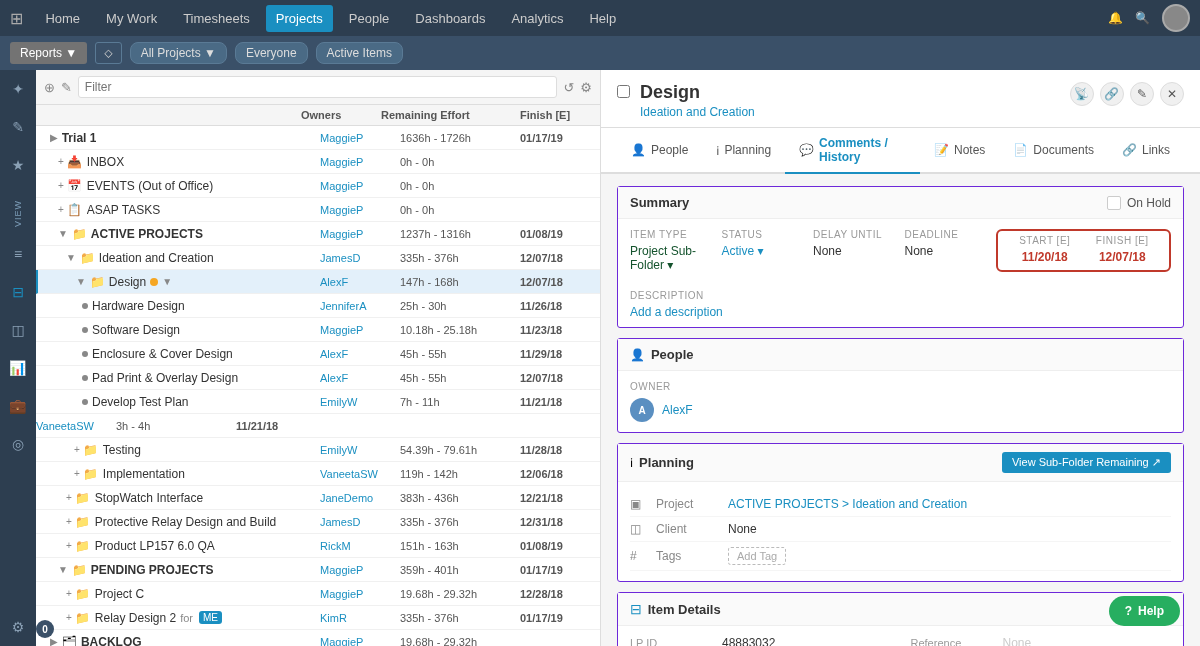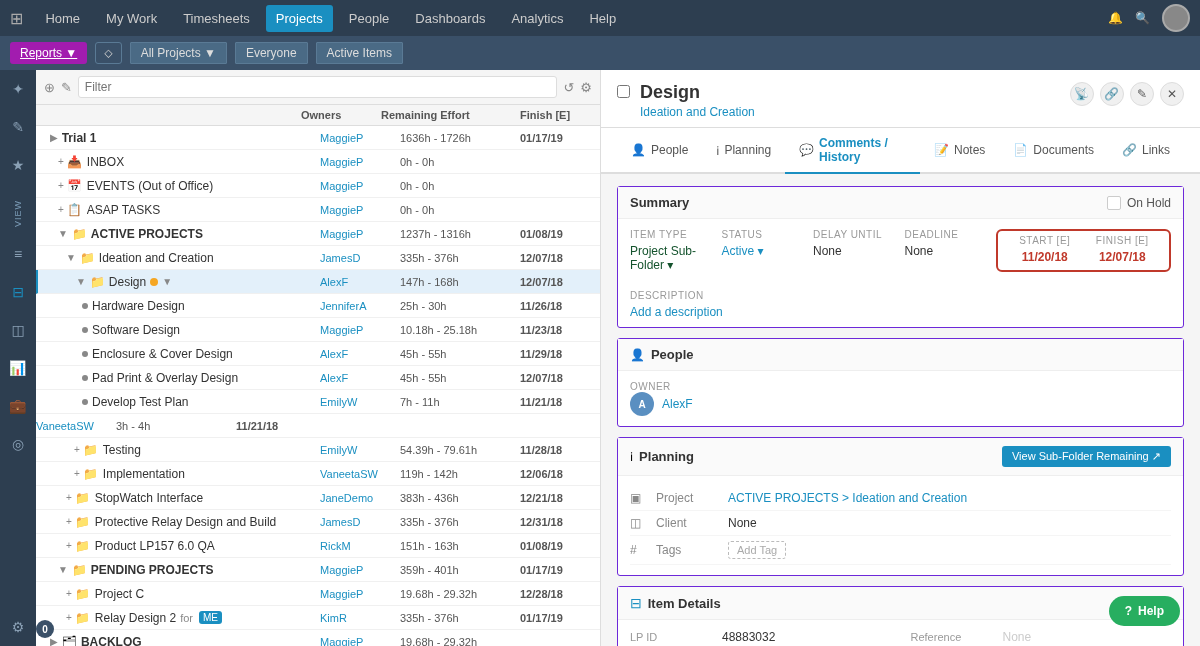--- a/index.html
+++ b/index.html
@@ -38,46 +38,45 @@
     
     .sub-nav {
       background: #3a5068;
       height: 34px;
       display: flex;
       align-items: center;
       padding: 0 10px;
       gap: 8px;
     }
     .btn-reports {
-      background: #a21caf;
+      background: #737373;
       color: white;
       border: none;
       border-radius: 3px;
       padding: 4px 10px;
       cursor: pointer;
       font-size: 12px;
       display: flex;
       align-items: center;
       gap: 4px;
-      text-decoration: underline;
     }
     .btn-filter {
       background: transparent;
       border: 1px solid #5a7a95;
       color: #ccc;
       border-radius: 3px;
       padding: 3px 8px;
       cursor: pointer;
       font-size: 12px;
     }
     .btn-everyone, .btn-active-items {
       background: #4a6a85;
       color: #ddd;
       border: 1px solid #5a7a95;
-      border-radius: 1px;
+      border-radius: 8px;
       padding: 3px 10px;
       cursor: pointer;
       font-size: 12px;
     }
 
     
     .main-layout {
       display: flex;
       height: calc(646px - 70px);
     }
@@ -308,21 +307,21 @@
     }
     .date-col { display: flex; flex-direction: column; flex: 1; text-align: center; }
 
     
     .description-area { padding: 8px 12px; }
     .description-label { font-size: 10px; color: #999; text-transform: uppercase; letter-spacing: 0.5px; margin-bottom: 4px; }
     .add-description { color: #1a8fc1; font-size: 12px; cursor: pointer; }
 
     
     .people-section { padding: 10px 12px; }
-    .owner-label { font-size: 10px; color: #999; text-transform: uppercase; letter-spacing: 0.5px; }
+    .owner-label { font-size: 10px; color: #999; text-transform: uppercase; letter-spacing: 0.5px; margin-bottom: 6px; }
     .owner-row { display: flex; align-items: center; gap: 8px; }
     .owner-avatar { width: 24px; height: 24px; border-radius: 50%; background: #5a8fc1; display: flex; align-items: center; justify-content: center; color: white; font-size: 10px; font-weight: bold; }
     .owner-name { color: #1a8fc1; font-size: 12px; }
 
     
     .planning-header {
       display: flex;
       align-items: center;
       justify-content: space-between;
       padding: 8px 12px;

